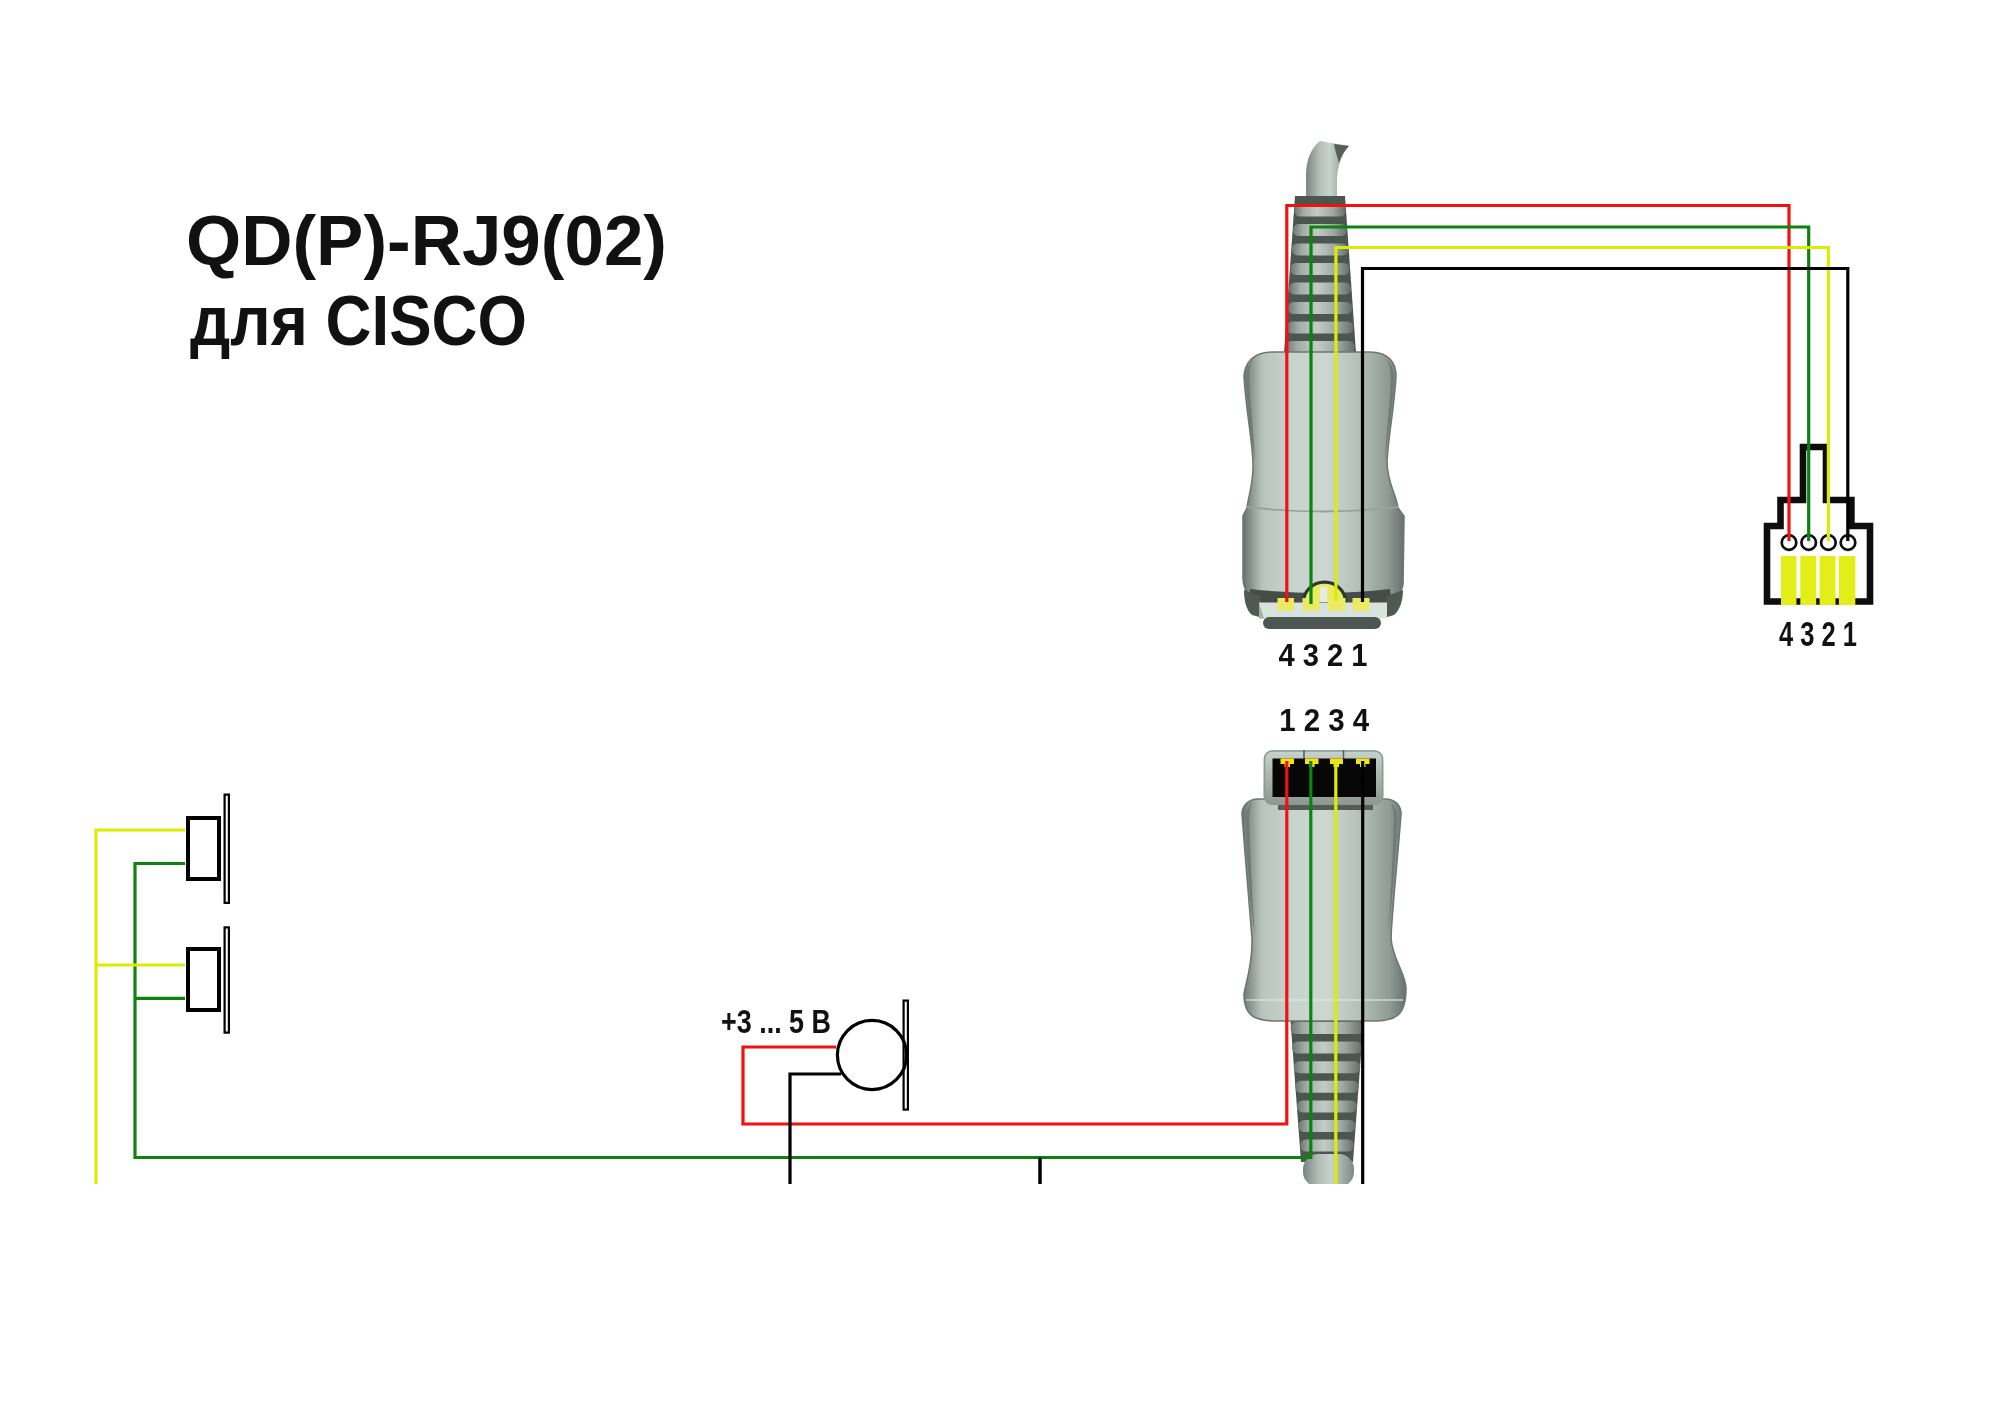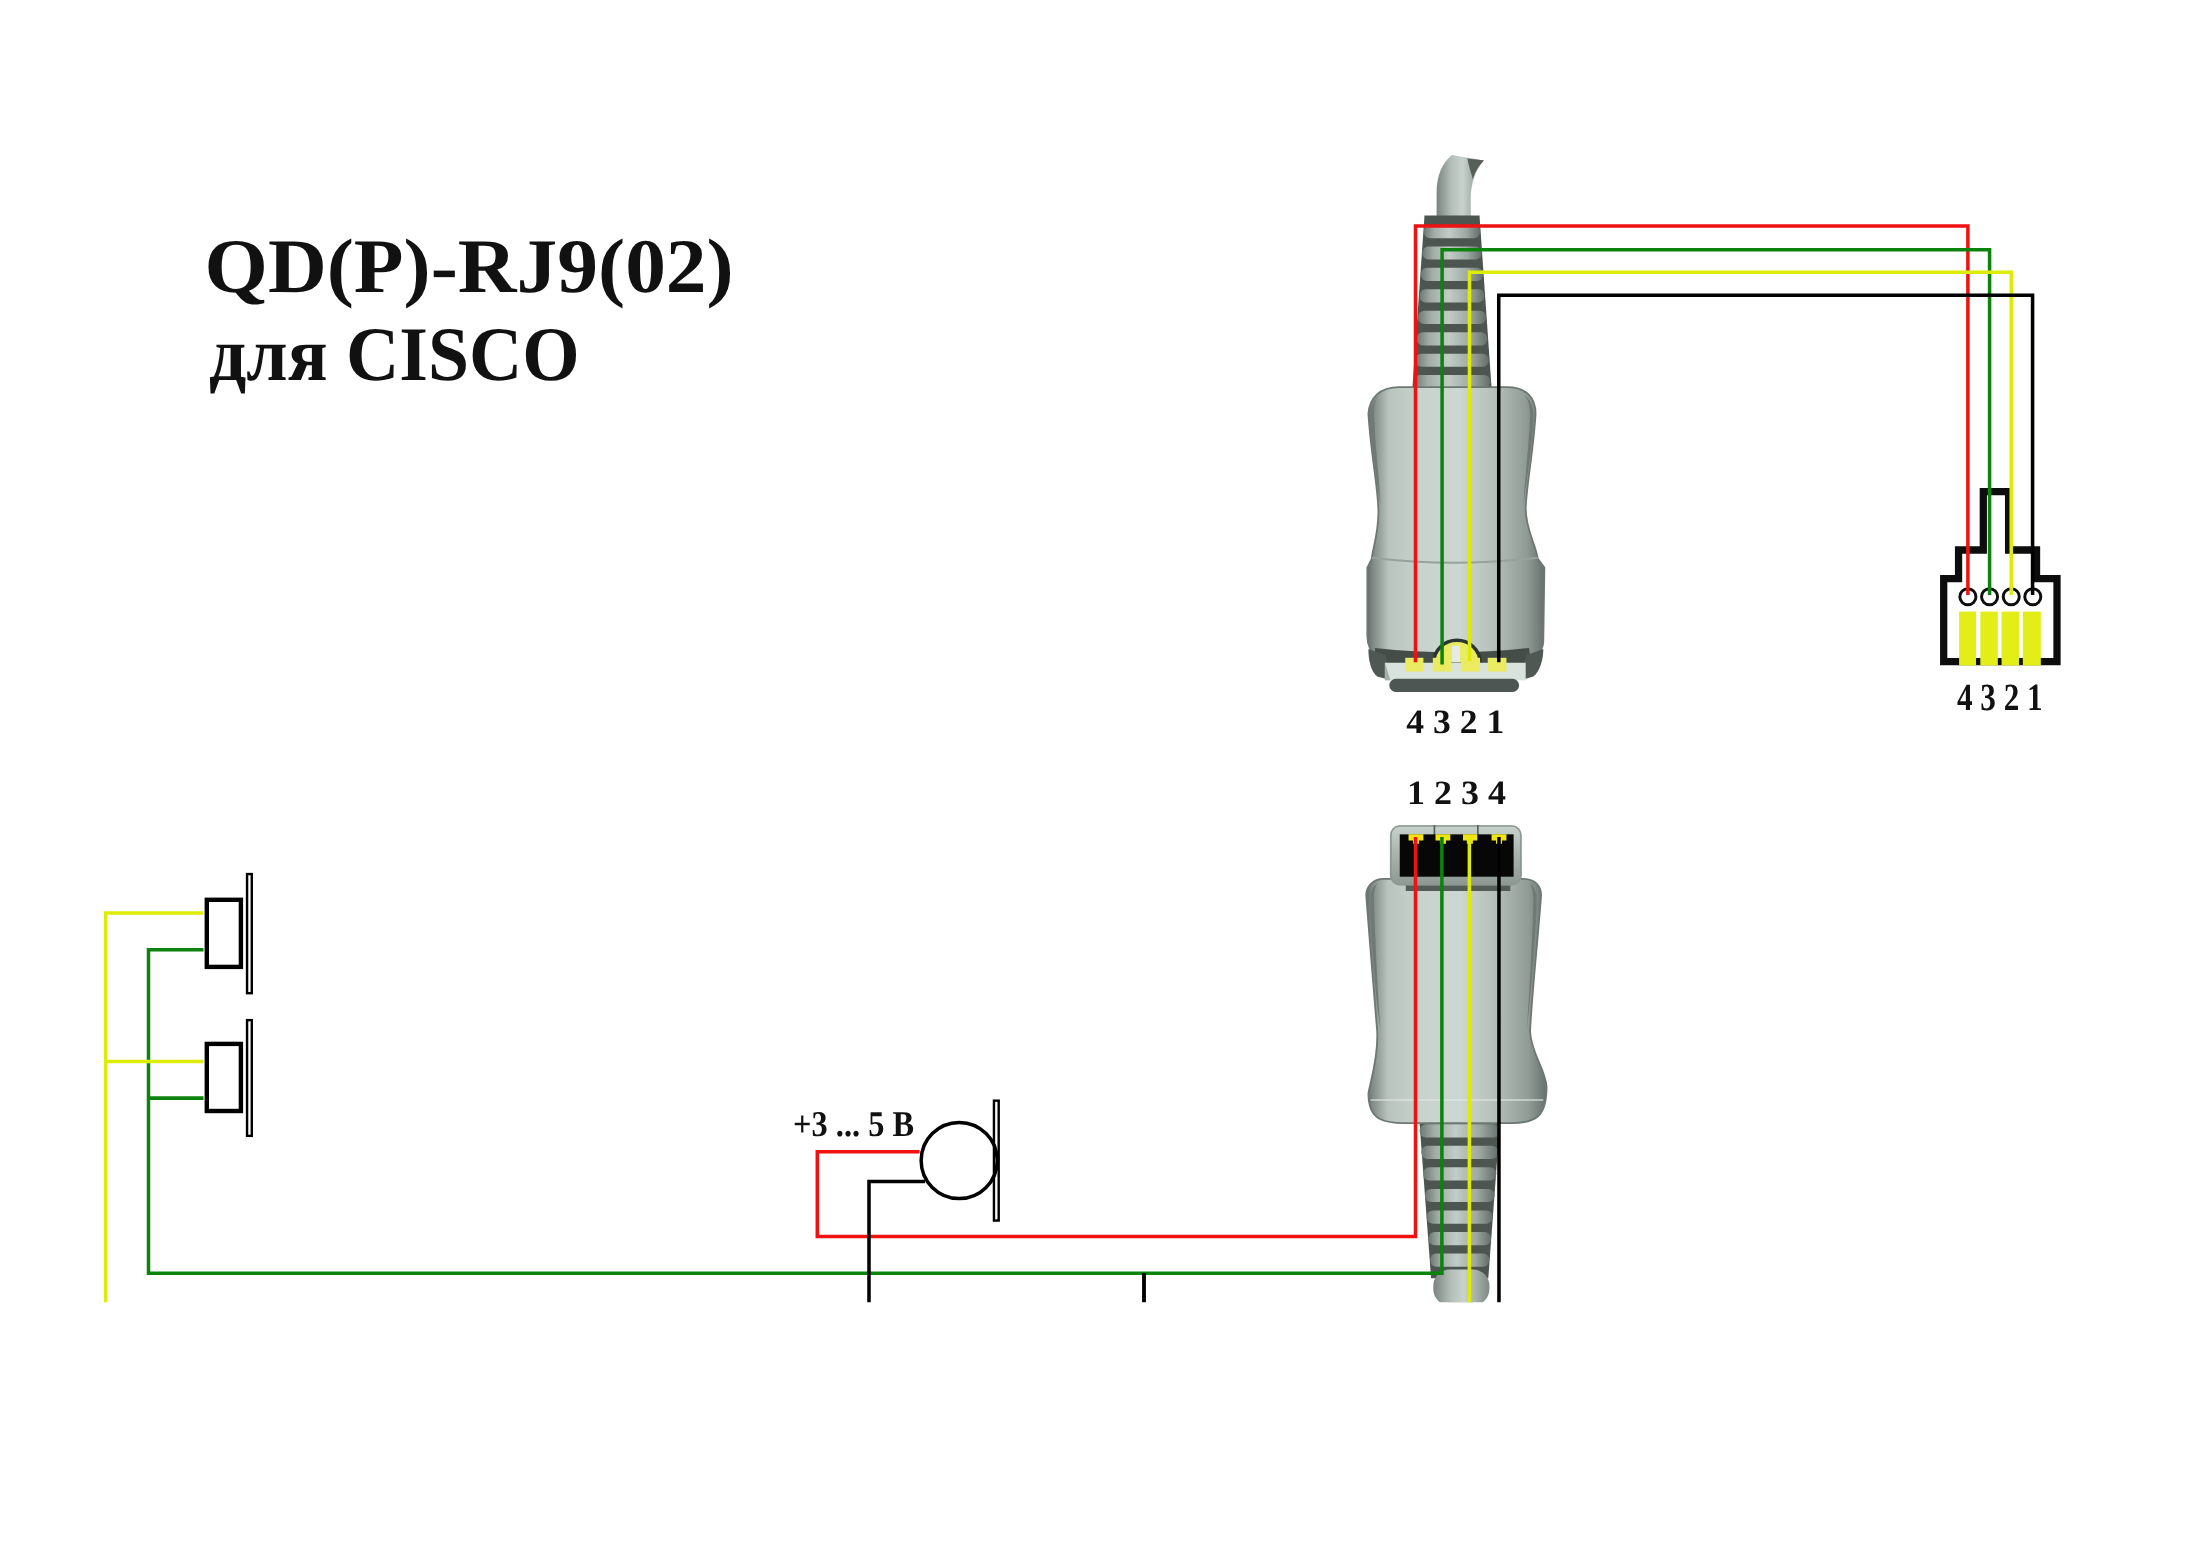--- a/index.html
+++ b/index.html
@@ -1,17 +1,17 @@
 <!DOCTYPE html>
 <html><head>
 <meta charset="utf-8">
 <style>
   html,body{margin:0;padding:0;background:#ffffff;}
   .page{position:relative;width:2000px;height:1184px;background:#ffffff;overflow:hidden;
-        font-family:Liberation Serif, serif;}
+        font-family:Liberation Sans, sans-serif;}
   svg{position:absolute;left:0;top:0;}
 </style>
 </head>
 <body>
 <div class="page">
 <svg width="2000" height="1410" viewBox="0 0 2000 1410">
 <defs>
   <linearGradient id="bodyg" x1="0" y1="0" x2="1" y2="0">
     <stop offset="0" stop-color="#636d69"></stop>
     <stop offset="0.03" stop-color="#7d8783"></stop>

